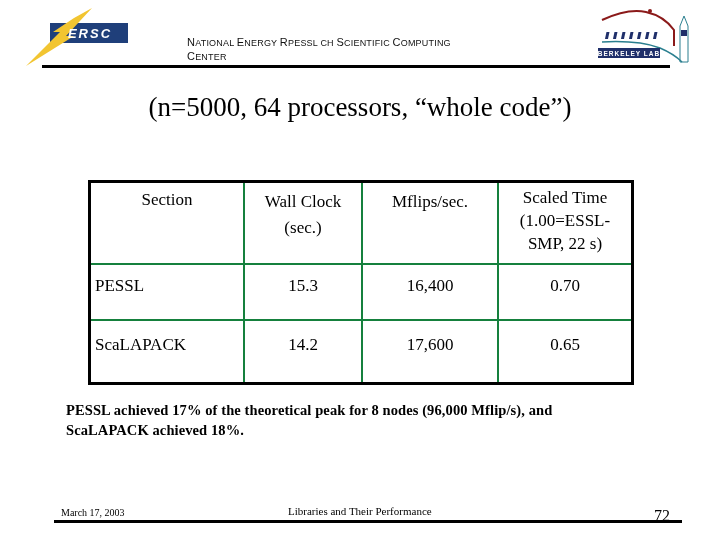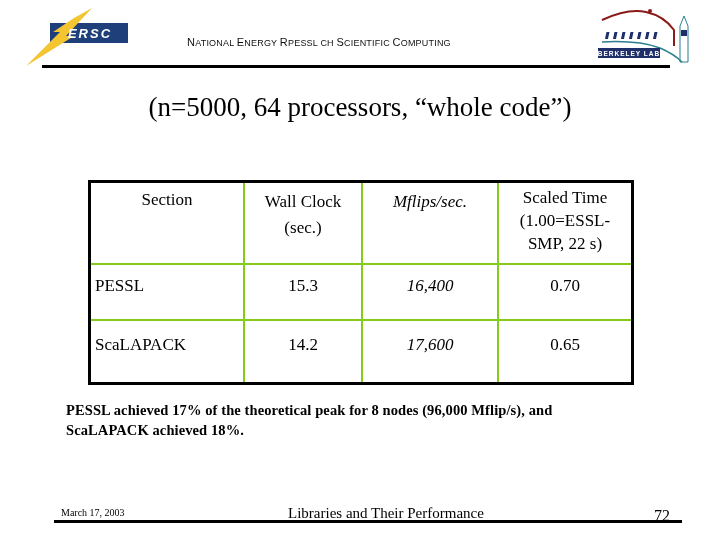--- a/index.html
+++ b/index.html
@@ -12,50 +12,53 @@
     #lbl-logo { left: 598px; top: 6px; width: 96px; height: 58px; }
 
     #org-name { left: 187px; top: 36px; font-family: "Liberation Sans", sans-serif; font-size: 9px; line-height: 13px; letter-spacing: 0.2px; color: #111; }
     #org-name .cap { font-size: 11px; }
 
     #header-rule { left: 42px; top: 65px; width: 628px; height: 3px; background: #000; }
 
     #slide-title { left: 60px; top: 90px; width: 600px; text-align: center; font-size: 27px; line-height: 34px; }
 
     #data-table { left: 88px; top: 180px; border-collapse: collapse; border: 3px solid #000; font-size: 17px; }
-    #data-table td { border: 2px solid #84cc16; padding: 0; vertical-align: top; text-align: center; }
+    #data-table td { border: 2px solid #15803d; padding: 0; vertical-align: top; text-align: center; }
     #data-table td.left { text-align: left; padding-left: 4px; }
     #data-table tr.hdr td { height: 74px; padding-top: 6px; line-height: 26px; }
     #data-table tr.hdr td.sect { padding-top: 4px; }
     #data-table tr.r1 td { height: 44px; padding-top: 10px; line-height: 22px; }
     #data-table tr.r2 td { height: 48px; padding-top: 13px; line-height: 22px; }
     #data-table tr.hdr td.scaled { line-height: 23px; padding-top: 3px; margin-top: 12px; }
-    .c1 { width: 148px; } .c2 { width: 116px; } .c3 { width: 134px; font-style: italic; } .c4 { width: 132px; }
+    .c1 { width: 148px; } .c2 { width: 116px; } .c3 { width: 134px; } .c4 { width: 132px; }
 
     #note { left: 66px; top: 400px; width: 600px; font-size: 14.5px; line-height: 20px; font-weight: bold; letter-spacing: 0.1px; }
 
     #footer-rule { left: 54px; top: 520px; width: 628px; height: 3px; background: #000; }
     #footer-date { left: 61px; top: 507px; font-size: 10px; }
-    #footer-center { left: 288px; top: 505px; font-size: 15px; }
+    #footer-center { left: 288px; top: 505px; font-size: 11px; }
     #footer-page { left: 654px; top: 507px; font-size: 16px; }
   </style>
 </head>
 <body>
 
 <div id="nersc-logo" class="abs">
   <svg width="112" height="60" viewBox="0 0 112 60">
     <rect x="30" y="17" width="78" height="20" fill="#1f3f7a"></rect>
     <polygon points="72,2 46,30 54,30 6,60 40,26 33,26 54,12" fill="#f2c531"></polygon>
     <text x="70" y="32" font-family="Liberation Sans, sans-serif" font-weight="bold" font-style="italic" font-size="13" fill="#ffffff" text-anchor="middle" letter-spacing="2">ERSC</text>
   </svg>
 </div>
 
 <div id="org-name" class="abs">
   <div>
     <span class="cap">N</span><span>ATIONAL </span><span class="cap">E</span><span>NERGY </span><span class="cap">R</span><span>PESSL CH </span><span class="cap">S</span><span>CIENTIFIC </span><span class="cap">C</span><span>OMPUTING</span>
+  </div>
+  <div>
+    <span class="cap">C</span><span>ENTER</span>
   </div>
 </div>
 
 <div id="lbl-logo" class="abs">
   <svg width="96" height="58" viewBox="0 0 96 58">
     <path d="M4,14 Q30,2 48,6 Q66,10 76,24 L76,40" fill="none" stroke="#8b1a1a" stroke-width="2"></path>
     <circle cx="52" cy="5" r="2" fill="#8b1a1a"></circle>
     <g fill="#1f2f6a">
       <rect x="14" y="26" width="3" height="7" transform="skewX(-12)"></rect>
       <rect x="22" y="26" width="3" height="7" transform="skewX(-12)"></rect>

